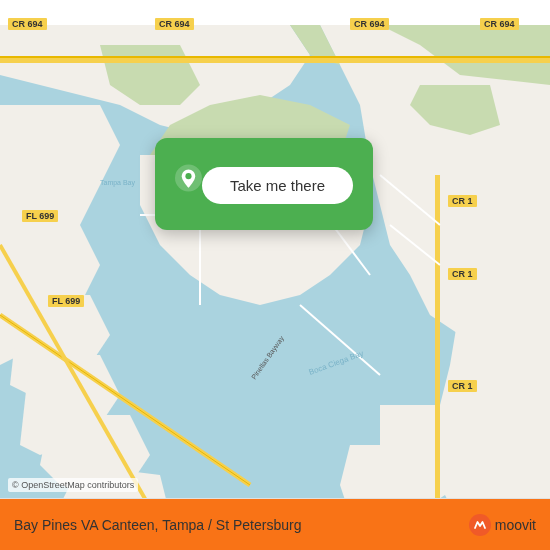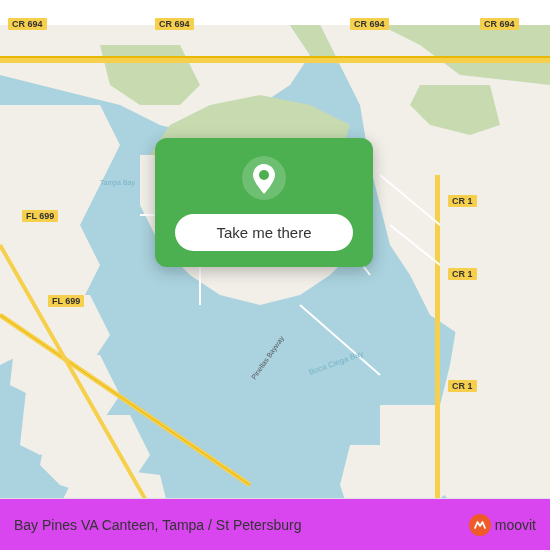--- a/index.html
+++ b/index.html
@@ -17,21 +17,21 @@
       position: relative;
       overflow: hidden;
     }
 
     
     #bottom-bar {
       position: absolute;
       bottom: 0;
       left: 0;
       right: 0;
-      background: #d946ef;
+      background: #f97316;
       padding: 10px 14px;
       display: flex;
       align-items: center;
       justify-content: space-between;
       z-index: 20;
       height: 52px;
       border-top: 1px solid #e0e0e0;
     }
 
     #location-name {
@@ -67,21 +67,20 @@
 
     
     #action-card {
       position: absolute;
       top: 138px;
       left: 155px;
       width: 218px;
       background: #4CAF50;
       border-radius: 12px;
       display: flex;
-      flex-direction: column;
       align-items: center;
       padding: 18px 20px 16px;
       z-index: 15;
       box-shadow: 0 4px 16px rgba(0,0,0,0.25);
       justify-content: center;
     }
 
     #pin-icon {
       width: 44px;
       height: 44px;
@@ -195,20 +194,21 @@
 
     <svg id="pin-icon" viewBox="0 0 44 44" xmlns="http://www.w3.org/2000/svg">
       <circle cx="22" cy="22" r="22" fill="rgba(255,255,255,0.2)"></circle>
 
       <path d="M22 8 C16 8 11 13 11 19 C11 26 22 38 22 38 C22 38 33 26 33 19 C33 13 28 8 22 8Z" fill="white"></path>
       <circle cx="22" cy="19" r="5" fill="#4CAF50"></circle>
     </svg>
     <button id="take-me-btn">Take me there</button>
   </div>
 
+  <div id="attribution">© OpenStreetMap contributors</div>
 
   <div id="bottom-bar">
     <span id="location-name">Bay Pines VA Canteen, Tampa / St Petersburg</span>
     <div id="moovit-logo">
 
       <svg width="22" height="22" viewBox="0 0 22 22" xmlns="http://www.w3.org/2000/svg">
         <circle cx="11" cy="11" r="11" fill="#F05A28"></circle>
         <path d="M6 14 L8.5 8 L11 12 L13.5 8 L16 14" stroke="white" stroke-width="1.8" fill="none" stroke-linecap="round" stroke-linejoin="round"></path>
       </svg>
       <span class="moovit-text">moovit</span>

